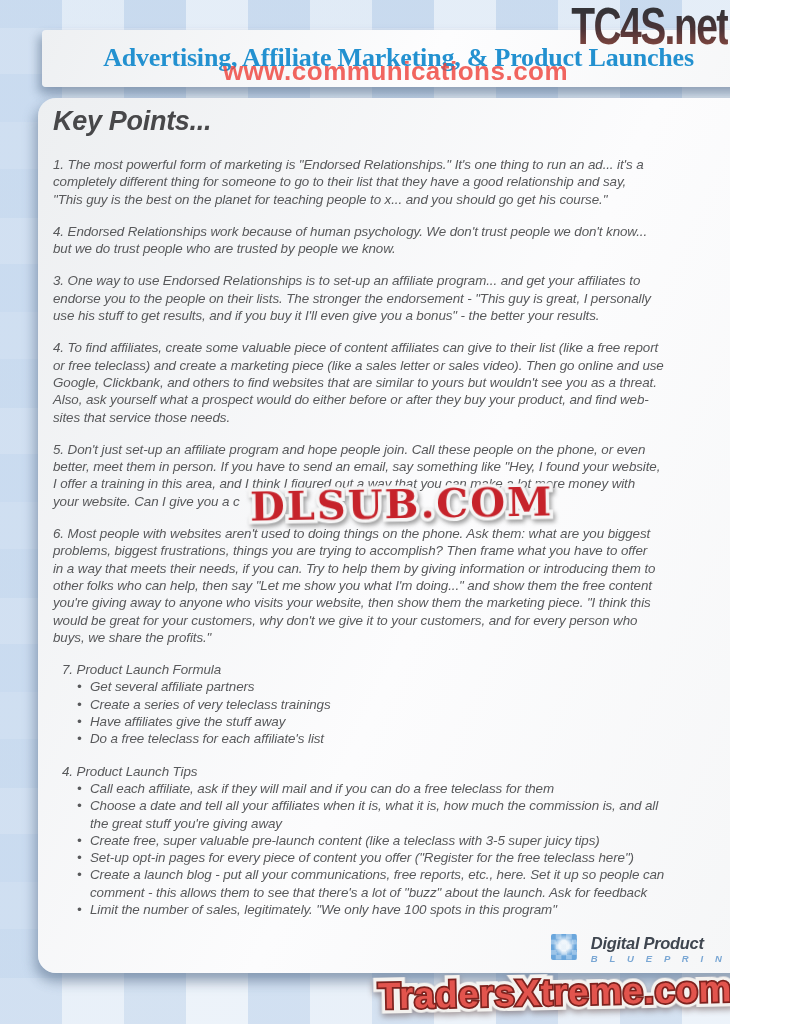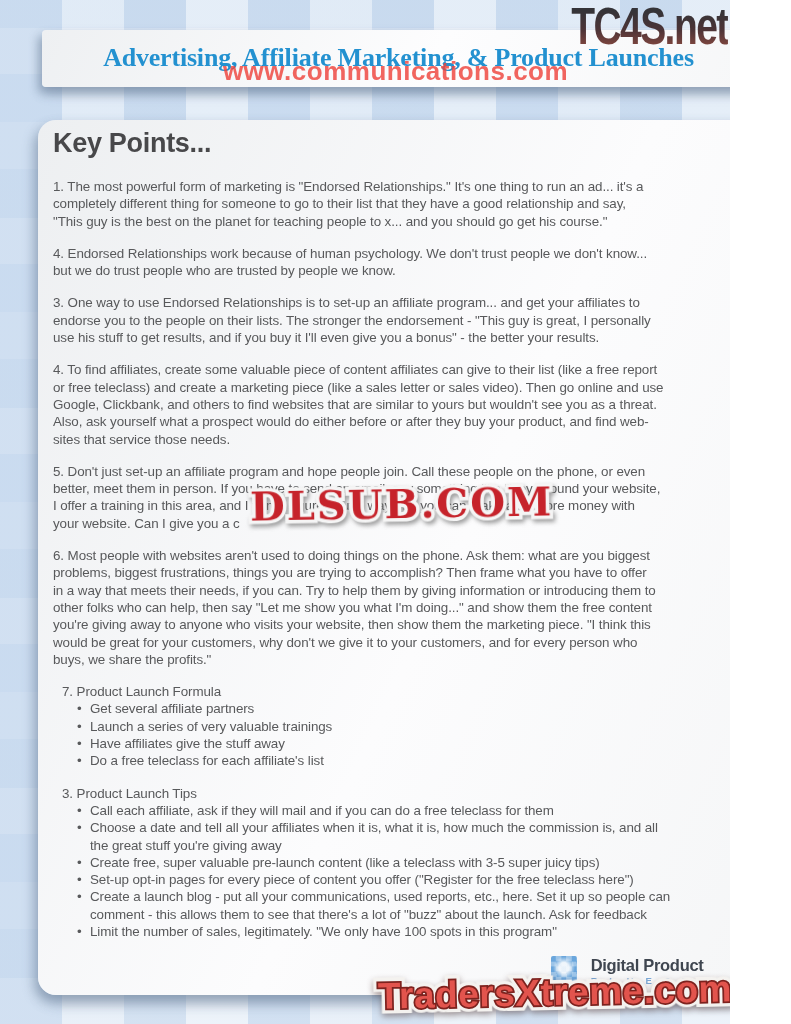--- a/index.html
+++ b/index.html
@@ -36,25 +36,25 @@
     display:flex; align-items:center; justify-content:center; }
   .title-card h1 { font-family:"Liberation Serif", serif; font-weight:bold;
     font-size:26px; letter-spacing:-.2px; color:#2391d0; white-space:nowrap;
     padding-bottom:2px; }
 
   .wso-mark { position:absolute; left:0; top:56px; width:791px; z-index:4;
     text-align:center; font-size:26px; font-weight:bold; letter-spacing:.5px;
     color:rgba(238,67,60,.82); }
 
   
-  .key-card { position:absolute; left:38px; top:120px; width:722px; height:875px;
+  .key-card { position:absolute; left:38px; top:98px; width:722px; height:875px;
     z-index:2; border-radius:18px; overflow:hidden;
     background:linear-gradient(115deg,#edeff1 0%,#fcfcfd 55%,#f5f6f7 100%);
     box-shadow:-4px 7px 12px rgba(96,117,145,.45), 3px 8px 14px rgba(96,117,145,.35);
-    padding:8px 14px 0 15px; }
+    padding:8px 14px 0 15px;font-style:italic; }
   .key-card h2 { font-size:27px; font-weight:bold; color:#48484a;
     letter-spacing:-.3px; margin-bottom:19px; }
 
   .body-copy { color:#58595b; font-size:13.4px; line-height:17.3px;
     letter-spacing:-.1px; }
   .body-copy p { white-space:pre; margin:0 0 15px 0; }
   .sec-title { white-space:pre; }
   ul.kp-list { list-style:none; margin:0 0 15px 0; }
   ul.kp-list li { position:relative; padding-left:28px; white-space:pre; }
   ul.kp-list li::before { content:"\2022"; position:absolute; left:15px; top:0;
@@ -133,35 +133,35 @@
 in a way that meets their needs, if you can. Try to help them by giving information or introducing them to
 other folks who can help, then say "Let me show you what I'm doing..." and show them the free content
 you're giving away to anyone who visits your website, then show them the marketing piece. "I think this
 would be great for your customers, why don't we give it to your customers, and for every person who
 buys, we share the profits."</p>
 
       <div class="section">
         <div class="sec-title">7. Product Launch Formula</div>
         <ul class="kp-list">
           <li>Get several affiliate partners</li>
-          <li>Launch a series of very valuable trainings</li>
+          <li>Create a series of very teleclass trainings</li>
           <li>Have affiliates give the stuff away</li>
           <li>Do a free teleclass for each affiliate's list</li>
         </ul>
       </div>
 
       <div class="section">
-        <div class="sec-title">3. Product Launch Tips</div>
+        <div class="sec-title">4. Product Launch Tips</div>
         <ul class="kp-list">
           <li>Call each affiliate, ask if they will mail and if you can do a free teleclass for them</li>
           <li>Choose a date and tell all your affiliates when it is, what it is, how much the commission is, and all
 the great stuff you're giving away</li>
           <li>Create free, super valuable pre-launch content (like a teleclass with 3-5 super juicy tips)</li>
           <li>Set-up opt-in pages for every piece of content you offer ("Register for the free teleclass here")</li>
-          <li>Create a launch blog - put all your communications, used reports, etc., here. Set it up so people can
+          <li>Create a launch blog - put all your communications, free reports, etc., here. Set it up so people can
 comment - this allows them to see that there's a lot of "buzz" about the launch. Ask for feedback</li>
           <li>Limit the number of sales, legitimately. "We only have 100 spots in this program"</li>
         </ul>
       </div>
     </div>
 
     <div class="logo">
       <div class="mosaic"></div>
       <div class="logo-text">
         <div class="l1">Digital Product</div>

